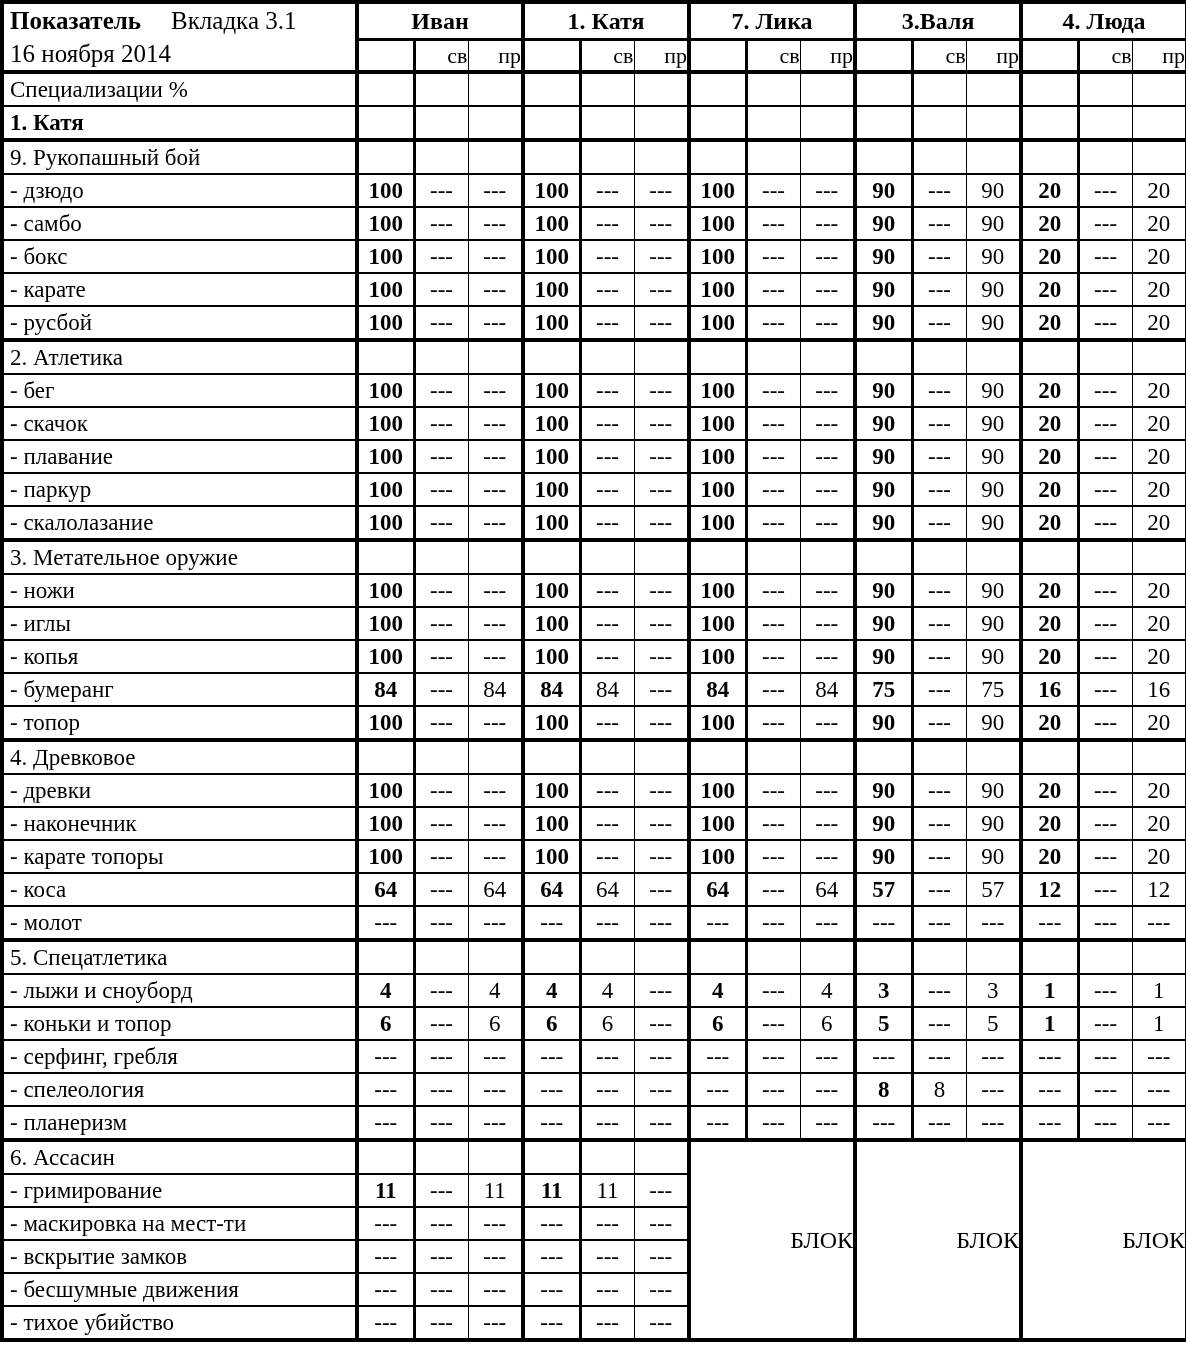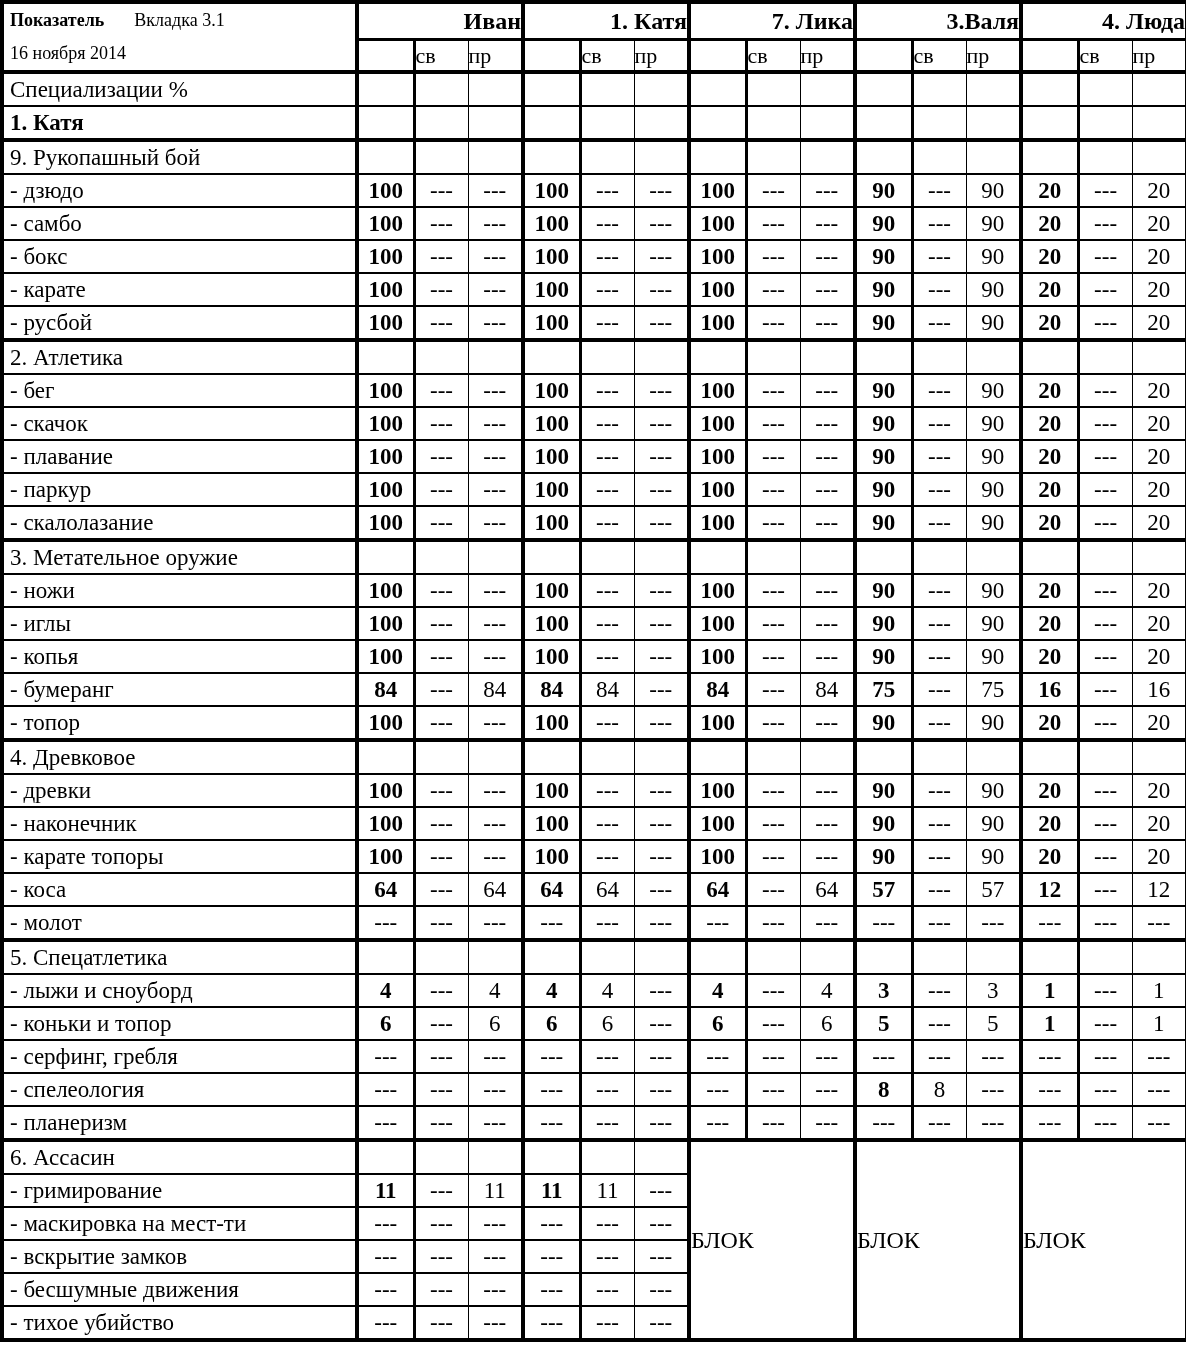--- a/index.html
+++ b/index.html
@@ -27,29 +27,29 @@
     border-right:4px solid #000;
   }
   td.boldlbl{font-weight:bold;}
   td.c0{border-right:3px solid #000;}
   td.c1{border-right:1px solid #000;}
   td.c2{border-right:4px solid #000;}
   td.val{text-align:center;font-size:23px;}
   td.bv{font-weight:bold;}
   tr.sec td{border-top:4px solid #000;}
   td.gname{
-    font-weight:bold;text-align:right;font-size:24px;
+    font-weight:bold;text-align:center;font-size:24px;
     border-right:4px solid #000;border-bottom:3px solid #000;height:34px;
   }
-  td.sub{text-align:left;font-size:22px;border-bottom:4px solid #000;height:29px;}
+  td.sub{text-align:right;font-size:22px;border-bottom:4px solid #000;height:29px;}
   td.corner{border-bottom:4px solid #000;padding-left:6px;vertical-align:middle;}
-  .corner-line{font-size:18px;line-height:33px;}
+  .corner-line{font-size:25px;line-height:33px;}
   .t-title{font-weight:bold;}
   .t-tab{margin-left:30px;}
-  td.block{text-align:left;font-size:24px;border-right:4px solid #000;}
+  td.block{text-align:right;font-size:24px;border-right:4px solid #000;}
 </style>
 </head>
 <body>
 
 <table class="sheet">
   <colgroup id="cols">
       <col style="width: 355px;">
       <col style="width: 57px;">
       <col style="width: 54px;">
       <col style="width: 55px;">

